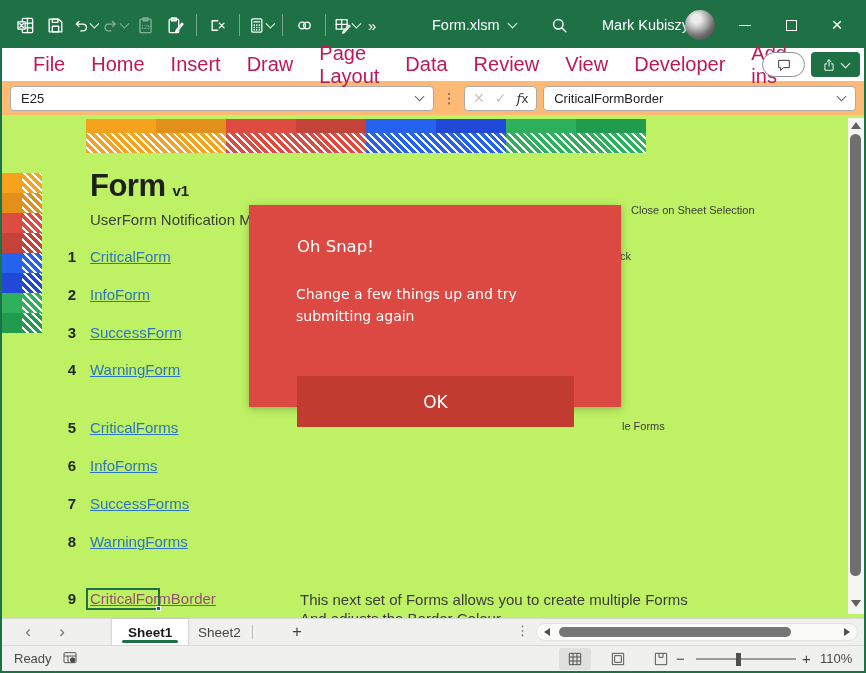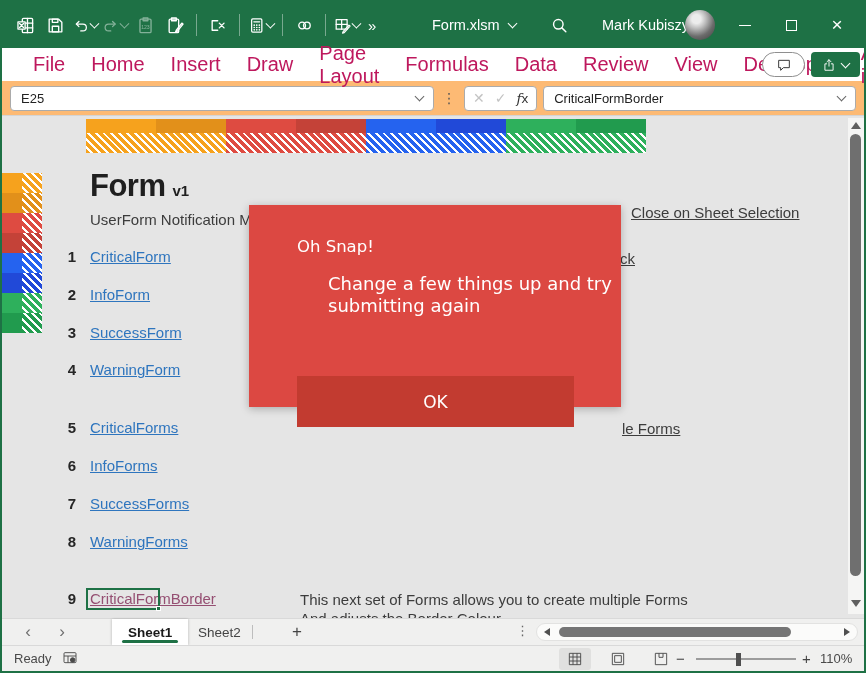--- a/index.html
+++ b/index.html
@@ -39,50 +39,50 @@
   .namebox .chev { margin-left:auto; }
   .vdots { color:#555; font-size:14px; padding:0 2px; }
   .fxgroup { height:25px; border:1px solid #ABABAB; border-radius:4px; display:flex; align-items:center; padding:0 8px; gap:10px; background:#fff; }
   .fxgroup .gx { color:#C3C3C3; font-size:14px; }
   .fx-label { font-size:13.5px; color:#333; }
   .fx-label i { font-family:"DejaVu Serif", serif; font-style:italic; }
   .formulabox { flex:1; height:25px; border:1px solid #ABABAB; border-radius:4px; display:flex; align-items:center; padding:0 10px; font-size:13px; color:#222; background:#fff; }
   .formulabox .chev { margin-left:auto; }
 
   
-  .canvas { height:502px; background:#e5e5e5; position:relative; overflow:hidden; flex:0 0 auto; }
+  .canvas { height:502px; background:#bef264; position:relative; overflow:hidden; flex:0 0 auto; }
   .banner-solid { position:absolute; left:84px; top:3px; width:560px; height:14px; display:flex; }
   .banner-solid > div { flex:1; }
   .banner-striped { position:absolute; left:84px; top:17px; width:560px; height:20px; display:flex; }
   .banner-striped > div { flex:1; }
   .left-strip { position:absolute; left:0; top:57px; width:40px; }
   .left-strip .srow { display:flex; height:20px; }
   .left-strip .srow > div { width:20px; height:20px; }
   .sheet-heading { position:absolute; left:88px; top:52px; font-size:31px; font-weight:bold; color:#1f1f1f; letter-spacing:-.5px; }
   .sheet-heading .ver { font-size:15px; margin-left:7px; letter-spacing:0; }
   .sheet-subtitle { position:absolute; left:88px; top:95px; font-size:15px; color:#3c3c3c; }
   .link-row { position:absolute; left:58px; display:flex; align-items:baseline; font-size:15px; }
   .link-row .num { width:16px; text-align:right; font-weight:bold; color:#262626; }
   .link-row a { margin-left:14px; color:#2E75BE; text-decoration:underline; }
   .link-row a.visited { color:#954F72; }
-  .frag { position:absolute; font-size:15px; color:#3c3c3c; white-space:nowrap;text-decoration:underline; }
+  .frag { position:absolute; font-size:11px; color:#3c3c3c; white-space:nowrap; }
   .desc { position:absolute; left:298px; top:474px; font-size:15px; color:#3c3c3c; line-height:19px; white-space:nowrap; }
   .sel-box { position:absolute; left:84px; top:472px; width:74px; height:22px; border:2px solid #1E7145; pointer-events:none; }
   .sel-box .handle { position:absolute; right:-3px; bottom:-3px; width:5px; height:5px; background:#1E7145; border:1px solid #fff; }
 
   
   .vscroll { position:absolute; left:846px; top:2px; width:16px; height:496px; background:#F5F5F4; }
   .vscroll .tri-up { position:absolute; left:3px; top:4px; width:0; height:0; border-left:5px solid transparent; border-right:5px solid transparent; border-bottom:7px solid #5f5f5f; }
   .vscroll .thumb { position:absolute; left:2px; top:16px; width:11px; height:442px; background:#6F6F6F; border-radius:6px; }
   .vscroll .tri-down { position:absolute; left:3px; top:482px; width:0; height:0; border-left:5px solid transparent; border-right:5px solid transparent; border-top:7px solid #5f5f5f; }
 
   
   .dialog { position:absolute; left:247px; top:89px; width:372px; height:202px; background:#DC4842; box-shadow:0 2px 8px rgba(0,0,0,.25); font-family:"DejaVu Sans", sans-serif; color:#fff; }
   .dialog .dtitle { position:absolute; left:48px; top:32px; font-size:16.5px; }
-  .dialog .dmsg { position:absolute; left:47px; top:68px; font-size:18px; line-height:22px;margin-left:32px; }
+  .dialog .dmsg { position:absolute; left:47px; top:78px; font-size:14px; line-height:22px; }
   .dialog .ok { position:absolute; left:48px; top:171px; width:277px; height:51px; background:#C23B30; border:none; color:#fff; font-size:17px; font-family:"DejaVu Sans", sans-serif; display:flex; align-items:center; justify-content:center; }
 
   
   .tabbar { height:27px; background:#F0F0EF; border-top:1px solid #D9D9D9; position:relative; flex:0 0 auto; font-size:13.5px; color:#444; }
   .nav-arrow { position:absolute; top:0; height:26px; width:24px; display:flex; align-items:center; justify-content:center; color:#6f6f6f; font-size:17px; }
   .stab { position:absolute; top:0; height:26px; display:flex; align-items:center; padding:0 16px; }
   .stab.active { background:#fff; font-weight:bold; color:#1a1a1a; box-shadow:1px 0 2px rgba(0,0,0,.12), -1px 0 2px rgba(0,0,0,.12); }
   .stab.active::after { content:""; position:absolute; left:10px; right:10px; bottom:2px; height:3px; background:#1E7145; border-radius:2px; }
   .tab-sep { position:absolute; top:6px; width:1px; height:14px; background:#BDBDBD; }
   .addsheet { position:absolute; left:282px; top:0; width:26px; height:26px; display:flex; align-items:center; justify-content:center; font-size:17px; color:#444; }
@@ -214,21 +214,20 @@
         <span>×</span>
       </div>
   </div>
 
   <div class="ribbon">
     <span class="rtab">File</span>
     <span class="rtab">Home</span>
     <span class="rtab">Insert</span>
     <span class="rtab">Draw</span>
     <span class="rtab">Page Layout</span>
-    <span class="rtab">Formulas</span>
     <span class="rtab">Data</span>
     <span class="rtab">Review</span>
     <span class="rtab">View</span>
     <span class="rtab">Developer</span>
     <span class="rtab">Add-ins</span>
     <span class="rtab">Help</span>
     <div class="comment-btn">
         <svg viewBox="0 0 24 24">
           <path d="M4 5h16v11H11l-4 4v-4H4z"></path>
         </svg>

